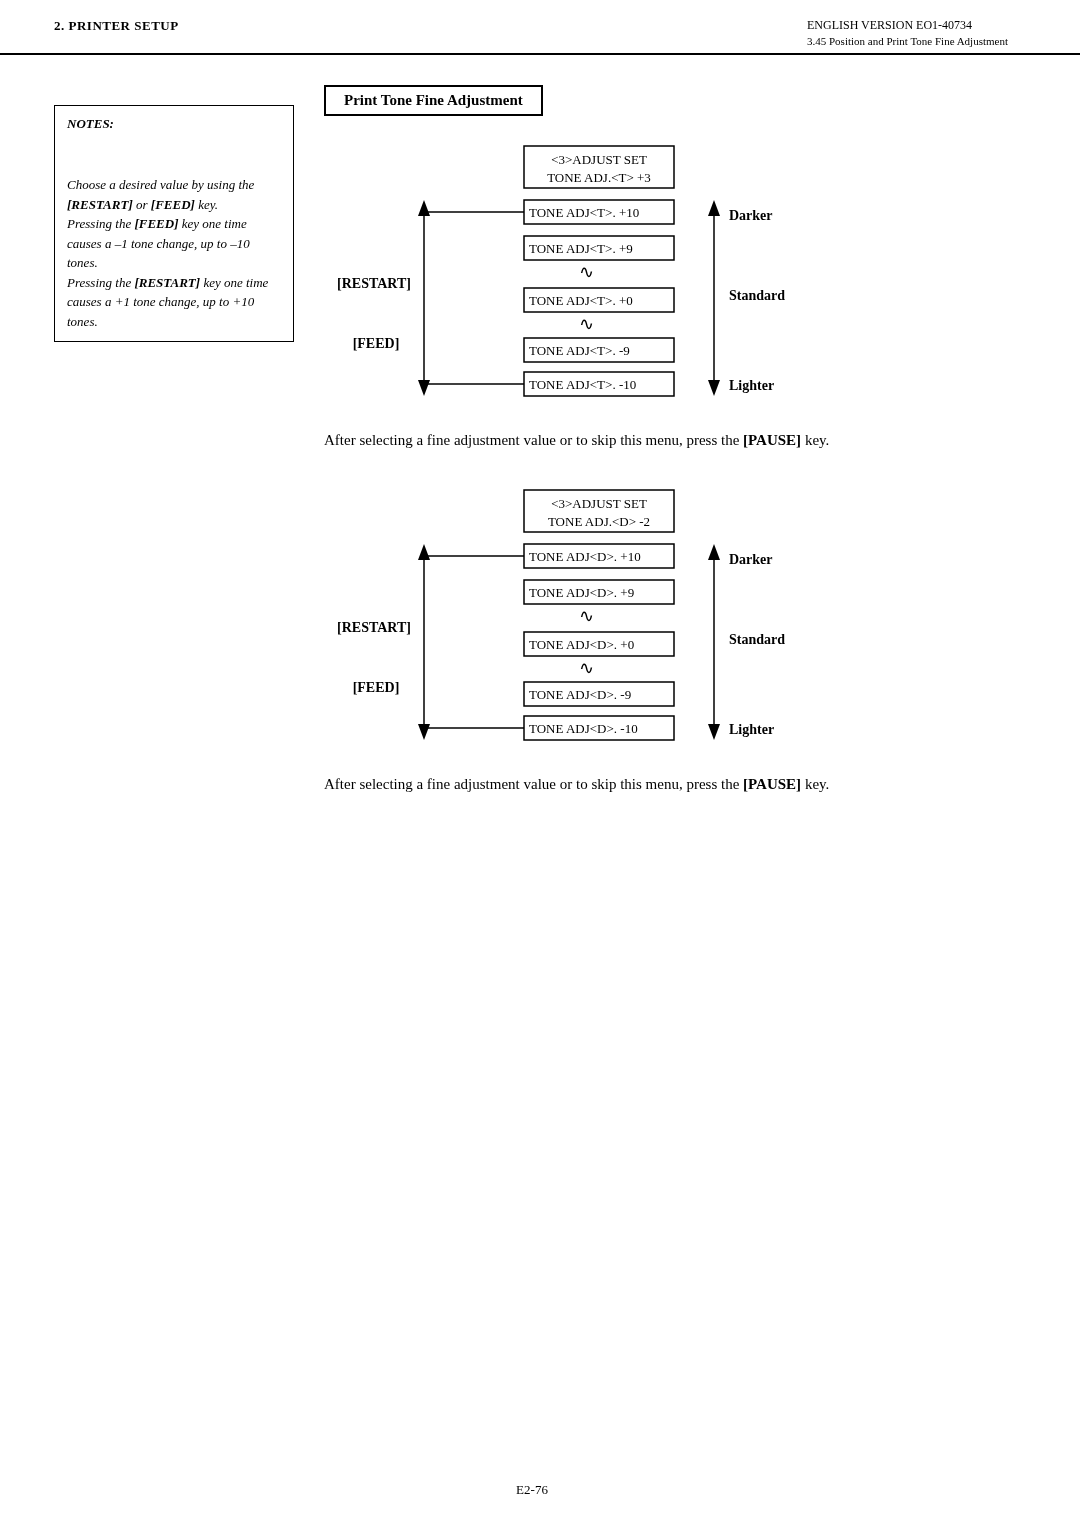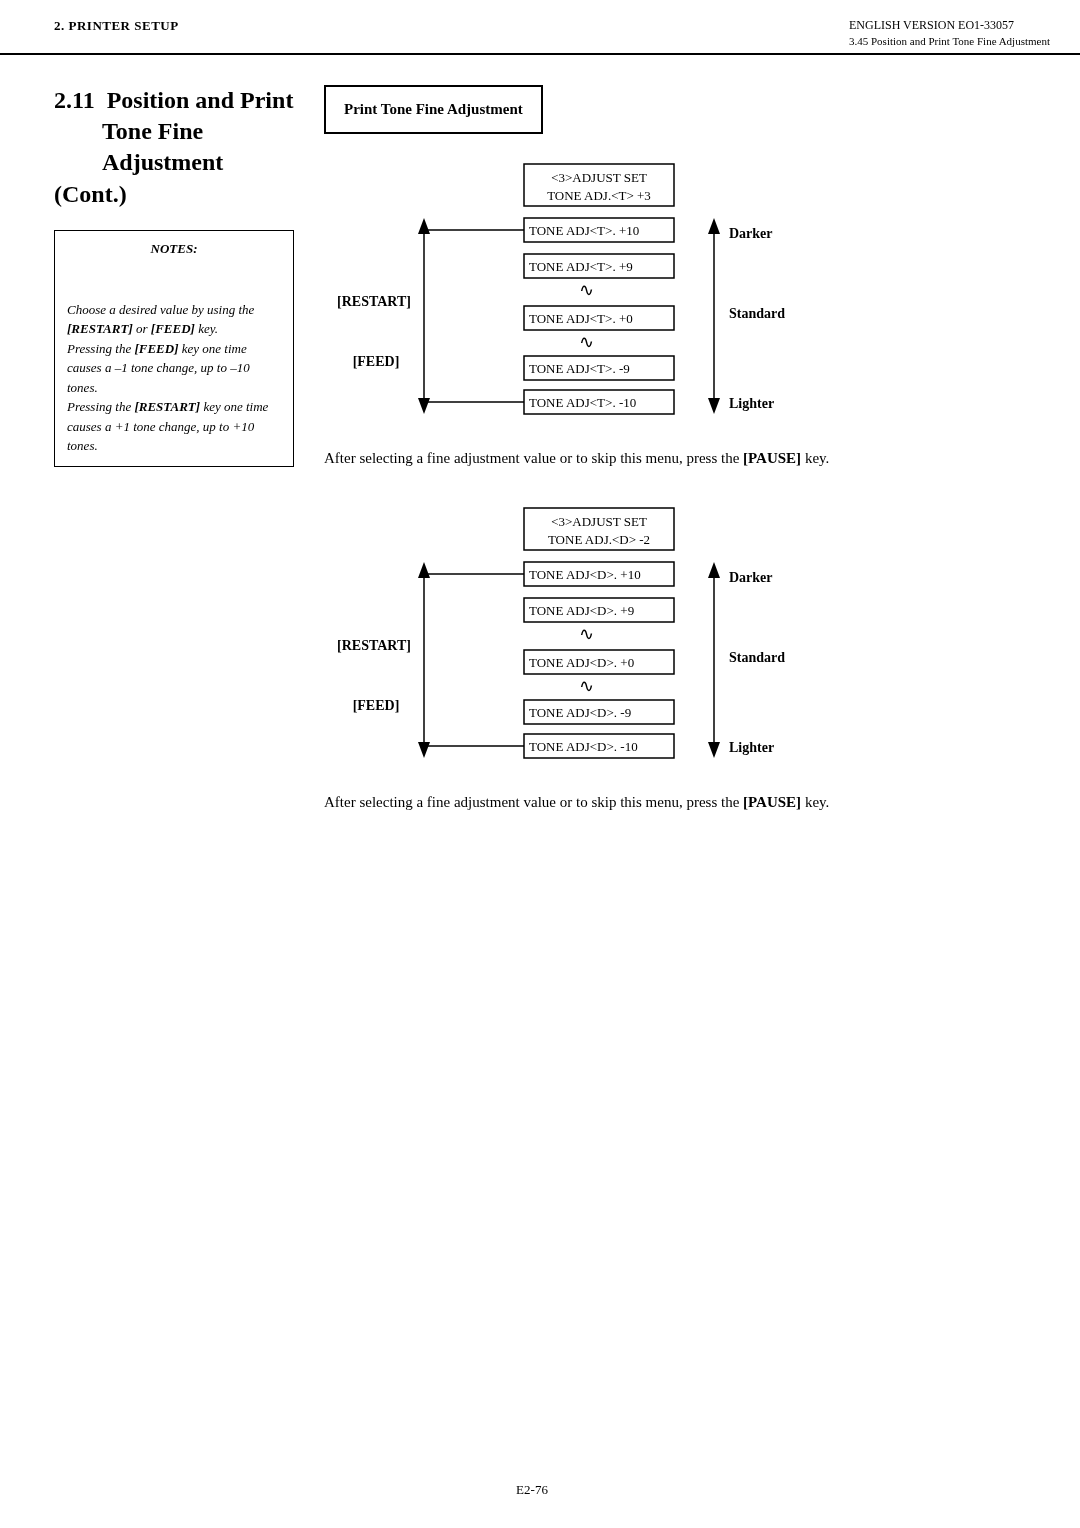--- a/index.html
+++ b/index.html
@@ -10,21 +10,21 @@
       font-family: 'Times New Roman', Times, serif;
       font-size: 15px;
       color: #000;
       position: relative;
     }
 
     .page-header {
       display: flex;
       justify-content: space-between;
       align-items: flex-start;
-      padding: 18px 30px 0 54px;
+      padding: 18px 72px 0 54px;
       border-bottom: 2px solid #000;
       padding-bottom: 6px;
     }
     .header-left {
       font-weight: bold;
       font-size: 13px;
       letter-spacing: 0.5px;
     }
     .header-right-top { font-size: 12px; }
     .header-right-bottom { font-size: 11px; margin-top: 2px; }
@@ -49,42 +49,42 @@
 
     .notes-box {
       border: 1px solid #000;
       padding: 10px 12px;
       margin-top: 20px;
       font-size: 13px;
     }
     .notes-title {
       font-style: italic;
       font-weight: bold;
-      text-align: center;
+      text-align: left;
       margin-bottom: 6px;
       font-size: 13px;
     }
     .notes-text {
       font-style: italic;
       line-height: 1.5;
       font-size: 13px;
       margin-top: 43px;
     }
     .notes-text b {
       font-style: italic;
     }
 
     .right-column {
       flex: 1;
     }
 
     .box-title-bordered {
       border: 2px solid #000;
       display: inline-block;
-      padding: 14px 18px;
+      padding: 5px 18px;
       font-weight: bold;
       font-size: 15px;
       margin-bottom: 22px;
     }
 
     .section-subtitle {
       text-decoration: underline;
       font-weight: bold;
       font-size: 15px;
       margin-bottom: 16px;
@@ -131,33 +131,28 @@
       text-align: center;
       font-size: 13px;
     }
   </style>
 </head>
 <body>
 
 <div class="page-header">
   <span class="header-left">2. PRINTER SETUP</span>
   <div>
-    <div class="header-right-top">ENGLISH VERSION EO1-33057</div>
+    <div class="header-right-top">ENGLISH VERSION EO1-40734</div>
     <div class="header-right-bottom">3.45 Position and Print Tone Fine Adjustment</div>
   </div>
 </div>
 
 <div class="page-content">
 
   <div class="left-column">
-    <div class="section-title">
-      2.11&nbsp; Position and Print<br>
-      &nbsp;&nbsp;&nbsp;&nbsp;&nbsp;&nbsp;&nbsp;&nbsp;Tone Fine<br>
-      &nbsp;&nbsp;&nbsp;&nbsp;&nbsp;&nbsp;&nbsp;&nbsp;Adjustment (Cont.)
-    </div>
 
     <div class="notes-box">
       <div class="notes-title">NOTES:</div>
       <div class="notes-text">
         <span>Choose a desired value by using the <b>[RESTART]</b> or <b>[FEED]</b> key.</span><br>
         <span>Pressing the <b>[FEED]</b> key one time causes a –1 tone change, up to –10 tones.</span><br>
         <span>Pressing the <b>[RESTART]</b> key one time causes a +1 tone change, up to +10 tones.</span>
       </div>
     </div>
   </div>

